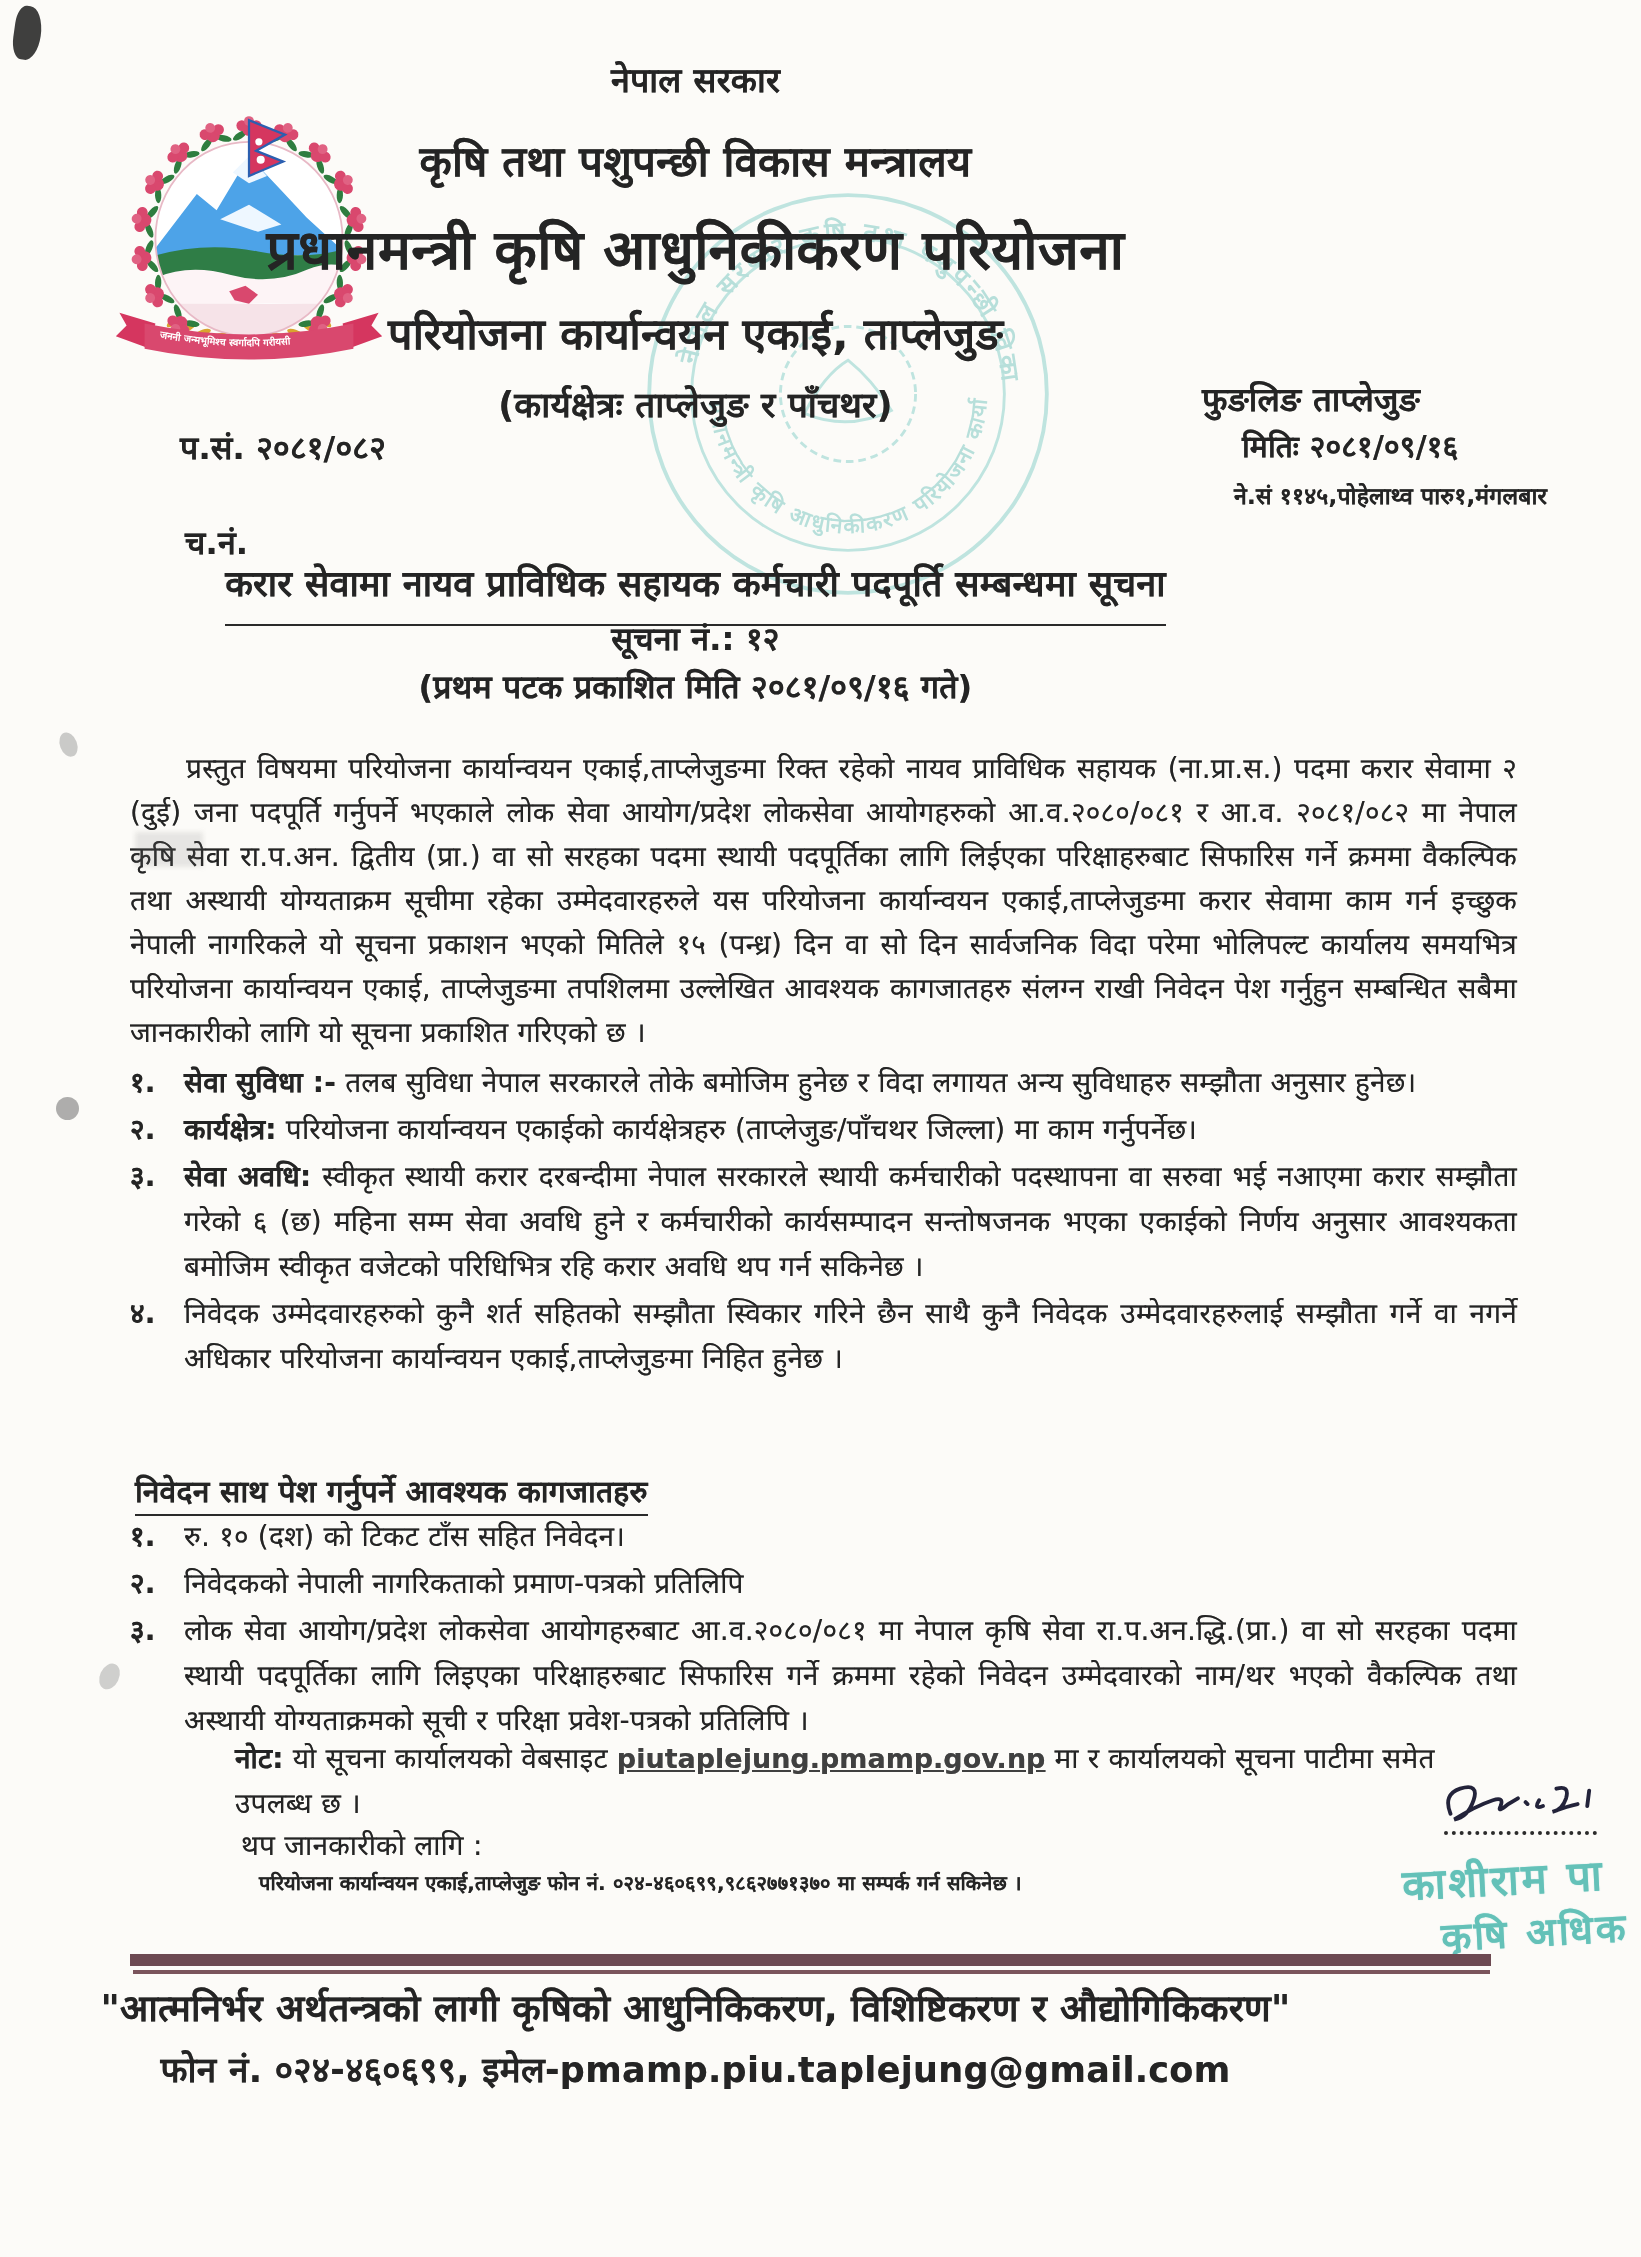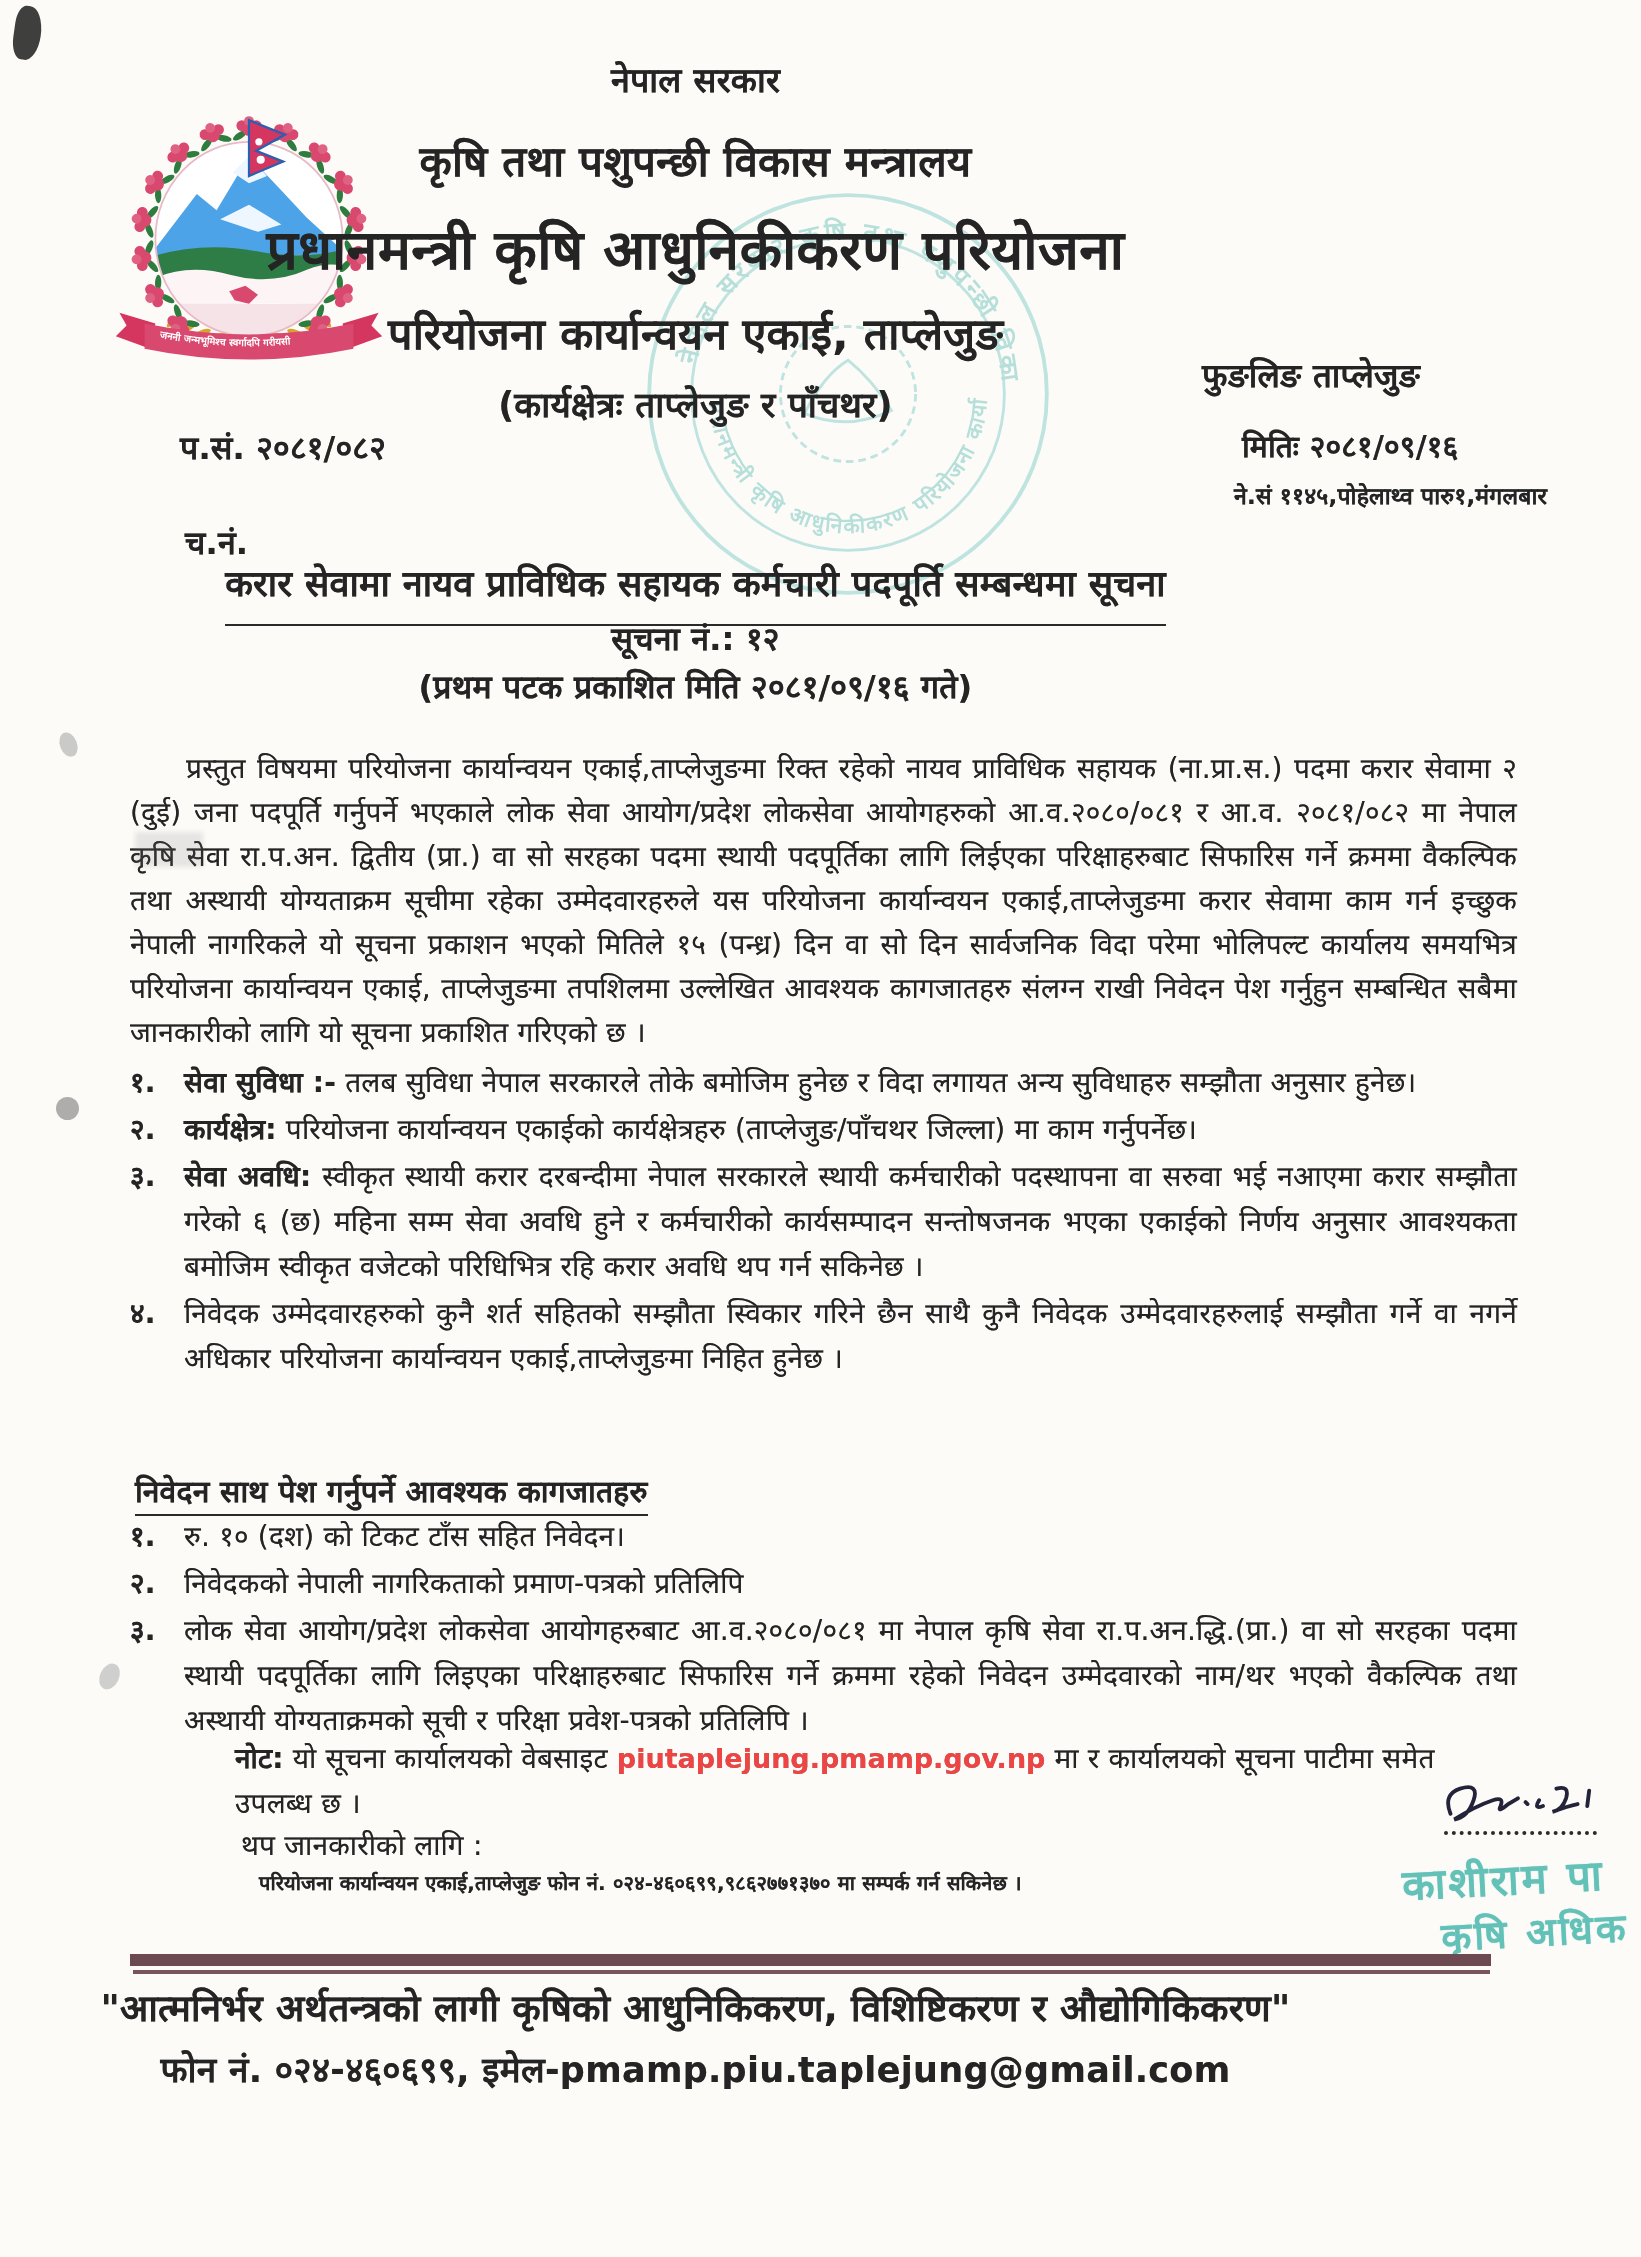--- a/index.html
+++ b/index.html
@@ -27,21 +27,21 @@
   }
   .terms{top:1060px;left:130px;width:1387px;}
   .term{display:flex;margin-bottom:1.9px;}
   .term-num{flex:0 0 54px;font-size:28px;font-weight:700;line-height:45px;}
   .term-body{flex:1;font-size:28px;line-height:45px;text-align:justify;font-weight:500;}
   .term-label{font-weight:700;}
   .docs-heading{top:1470px;left:135px;font-size:30px;font-weight:700;border-bottom:2.9px solid #2a2a2a;padding-bottom:2.9px;}
   .docs{top:1514px;left:130px;width:1387px;}
   .note-line{top:1736px;left:235px;width:1284px;font-size:28px;line-height:45px;font-weight:500;}
   .note-label{font-weight:700;}
-  .weblink{color:#ef4444;font-weight:600;font-size:27px;letter-spacing:0;}
+  .weblink{color:#404040;text-decoration:underline;font-weight:600;font-size:27px;letter-spacing:0;}
   .more-info{top:1825px;left:241px;font-size:28px;font-weight:400;}
   .contact{top:1869px;left:259px;width:1217px;font-size:20px;font-weight:700;}
   .sig-dots{top:1831px;left:1444px;width:153px;border-bottom:4.8px dotted #2b2b2b;height:0;}
   .stamp-green{
     left:1402px;color:#3fb3a9;font-weight:700;transform:rotate(-3deg);
     opacity:.8;letter-spacing:2.9px;white-space:nowrap;
     text-shadow:0 0 1px rgba(63,179,169,.7);
   }
   .divider-main{top:1954px;left:130px;width:1361px;height:11.6px;background:#6d4a52;}
   .divider-sub{top:1970px;left:133px;width:1357px;height:3.9px;background:#7a545c;}
@@ -152,21 +152,21 @@
 
   <div class="abs ctr dev hdr-gov">नेपाल सरकार</div>
   <div class="abs ctr dev hdr-min">कृषि तथा पशुपन्छी विकास मन्त्रालय</div>
   <div class="abs ctr dev hdr-proj">प्रधानमन्त्री कृषि आधुनिकीकरण परियोजना</div>
   <div class="abs ctr dev hdr-unit">परियोजना कार्यान्वयन एकाई, ताप्लेजुङ</div>
   <div class="abs ctr dev hdr-jur">(कार्यक्षेत्रः ताप्लेजुङ र पाँचथर)</div>
 
   <div class="abs dev meta" style="left:180px;top:425px;">प.सं. २०८१/०८२</div>
   <div class="abs dev meta" style="left:185px;top:488px;margin-top:32px;">च.नं.</div>
 
-  <div class="abs dev" style="left:1202px;top:352px;font-size:33px;">फुङलिङ ताप्लेजुङ</div>
+  <div class="abs dev" style="left:1202px;top:376px;font-size:33px;">फुङलिङ ताप्लेजुङ</div>
   <div class="abs dev" style="left:1242px;top:425px;font-size:30px;">मितिः २०८१/०९/१६</div>
   <div class="abs dev" style="left:1234px;top:479px;font-size:23px;">ने.सं ११४५,पोहेलाथ्व पारु१,मंगलबार</div>
 
   <div class="abs ctr title-wrap">
     <span class="dev">करार सेवामा नायव प्राविधिक सहायक कर्मचारी पदपूर्ति सम्बन्धमा सूचना</span>
   </div>
   <div class="abs ctr dev notice-no">सूचना नं.: १२</div>
   <div class="abs ctr dev published">(प्रथम पटक प्रकाशित मिति २०८१/०९/१६ गते)</div>
 
   <div class="abs dev bodytext">प्रस्तुत विषयमा परियोजना कार्यान्वयन एकाई,ताप्लेजुङमा रिक्त रहेको नायव प्राविधिक सहायक (ना.प्रा.स.) पदमा करार सेवामा २ (दुई) जना पदपूर्ति गर्नुपर्ने भएकाले लोक सेवा आयोग/प्रदेश लोकसेवा आयोगहरुको आ.व.२०८०/०८१ र आ.व. २०८१/०८२ मा नेपाल कृषि सेवा रा.प.अन. द्वितीय (प्रा.) वा सो सरहका पदमा स्थायी पदपूर्तिका लागि लिईएका परिक्षाहरुबाट सिफारिस गर्ने क्रममा वैकल्पिक तथा अस्थायी योग्यताक्रम सूचीमा रहेका उम्मेदवारहरुले यस परियोजना कार्यान्वयन एकाई,ताप्लेजुङमा करार सेवामा काम गर्न इच्छुक नेपाली नागरिकले यो सूचना प्रकाशन भएको मितिले १५ (पन्ध्र) दिन वा सो दिन सार्वजनिक विदा परेमा भोलिपल्ट कार्यालय समयभित्र परियोजना कार्यान्वयन एकाई, ताप्लेजुङमा तपशिलमा उल्लेखित आवश्यक कागजातहरु संलग्न राखी निवेदन पेश गर्नुहुन सम्बन्धित सबैमा जानकारीको लागि यो सूचना प्रकाशित गरिएको छ ।</div>

